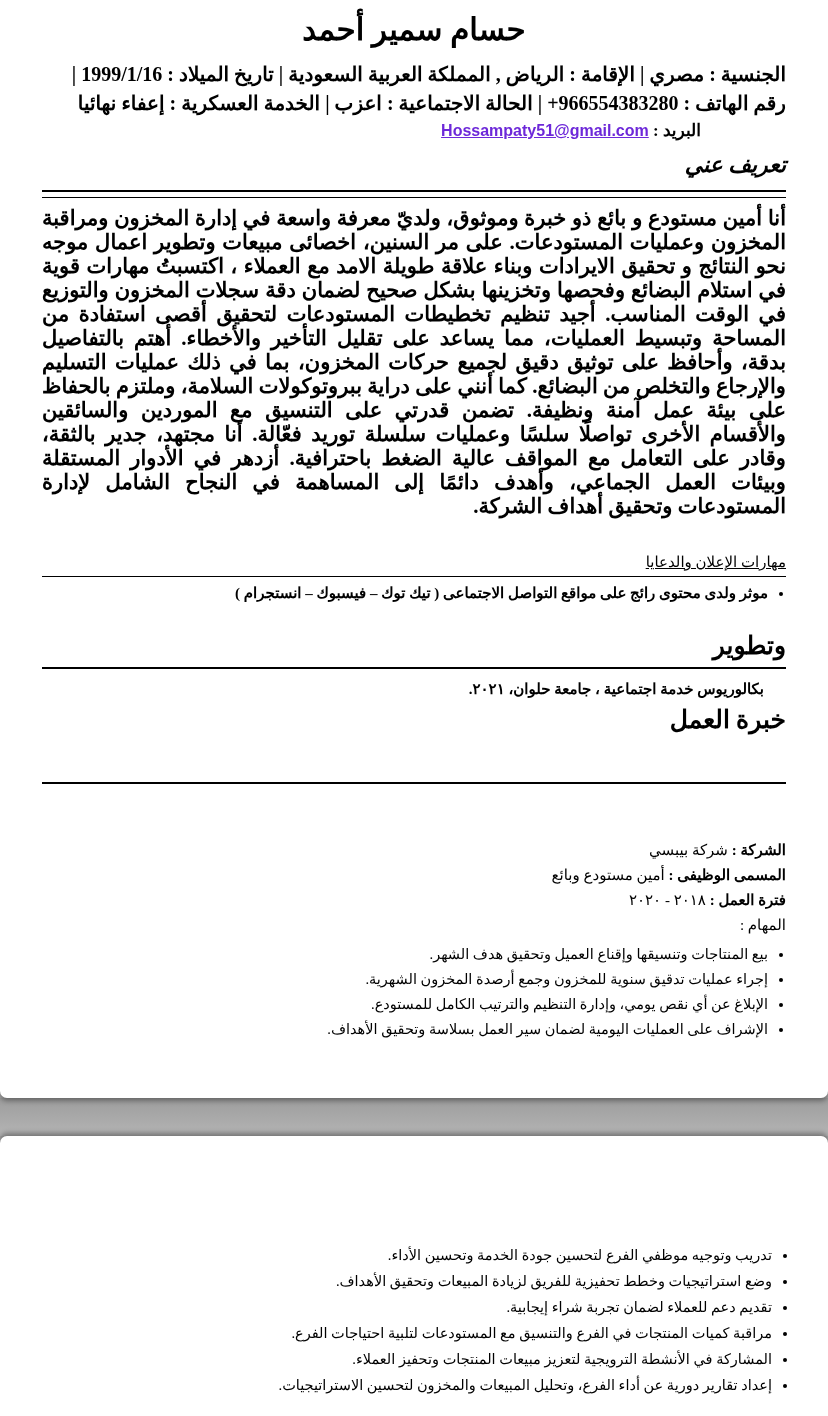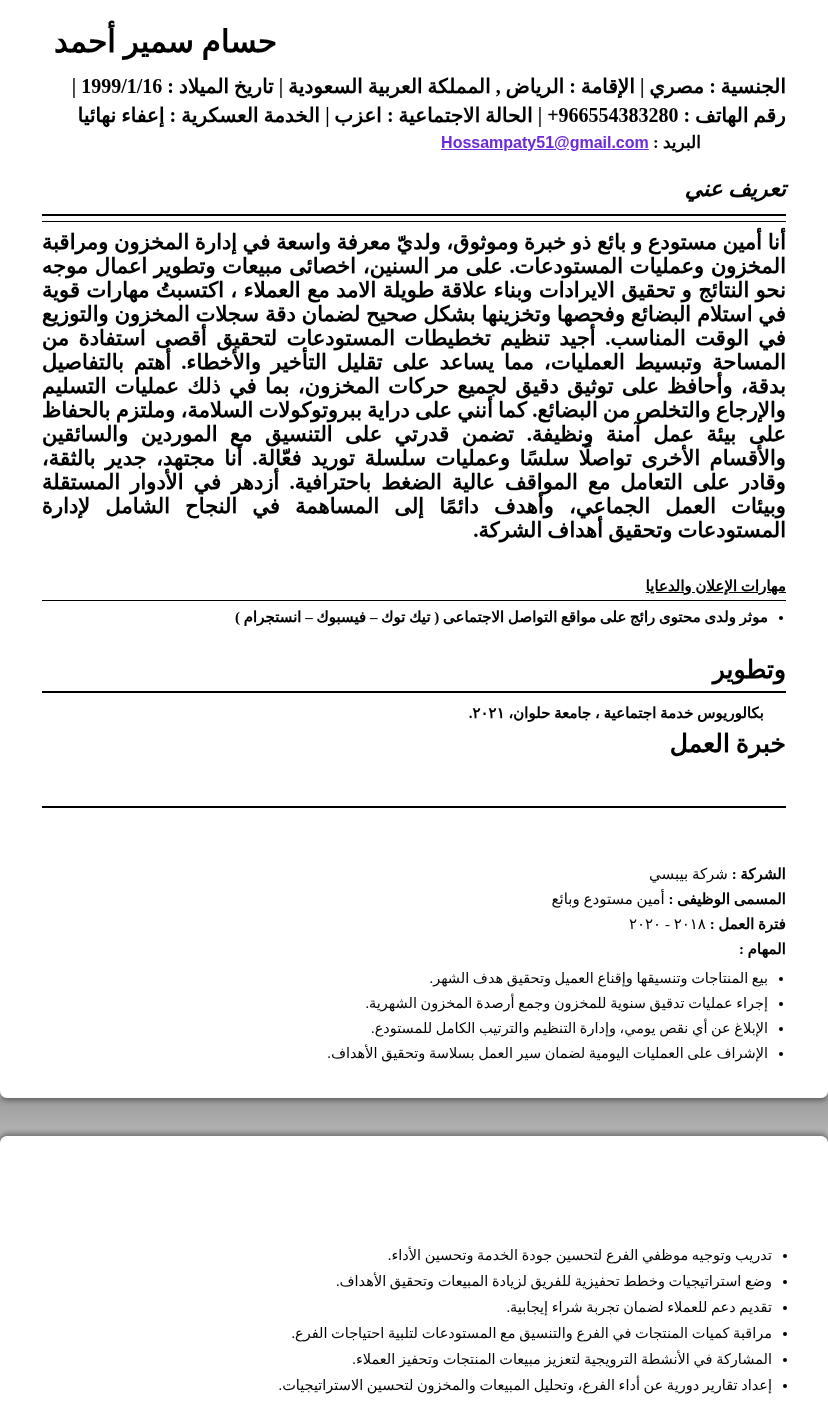--- a/index.html
+++ b/index.html
@@ -24,22 +24,22 @@
     box-shadow: 0 3px 5px rgba(0,0,0,0.35);
   }
   .page-gap { height: 38px; background: linear-gradient(#9d9d9d, #b4b4b4); }
   .page-2 {
     height: 336px;
     padding: 106px 38px 0 42px;
     border-radius: 7px 7px 0 0;
     box-shadow: 0 -3px 5px rgba(0,0,0,0.35);
   }
   .name {
-    margin: 12px;
-    text-align: left;
+    margin: 0;
+    text-align: center;
     font-size: 31px;
     font-weight: bold;
     line-height: 40px;
   }
   .contact-line {
     margin-top: 4px;
     text-align: right;
     font-size: 20px;
     font-weight: bold;
     line-height: 25px;
@@ -56,42 +56,42 @@
   }
   .email-link {
     color: #6d28d9;
     text-decoration: underline;
     font-family: "Liberation Sans", "DejaVu Sans", sans-serif;
     font-size: 16px;
     cursor: pointer;
     unicode-bidi: embed;
   }
   .section-title-italic {
-    margin-top: 20px;
+    margin-top: 8px;
     font-size: 22px;
     font-weight: bold;
     font-style: italic;
     text-align: right;
   }
   .rule { border: 0; margin: 0; border-top: 2px solid #000; }
   .rule.thin { border-top-width: 1px; }
   .rule.mt12 { margin-top: 12px; }
   .rule.mt5  { margin-top: 5px; }
   .about-body {
     margin-top: 8px;
     font-size: 21px;
     font-weight: bold;
     line-height: 24px;
     text-align: justify;
   }
   .skills-title {
     display: inline-block;
     margin-top: 14px;
     font-size: 15px;
-    font-weight: bold;
+    font-weight: normal;
     text-decoration: underline;
   }
   ul.bullets {
     margin: 4px 0 0 0;
     padding: 0 18px 0 0;
     list-style: disc;
   }
   ul.bullets li {
     font-size: 15px;
     line-height: 25px;
@@ -110,21 +110,21 @@
     font-size: 15px;
     font-weight: bold;
     line-height: 22px;
     text-align: right;
   }
   .exp-title { margin-top: 4px; }
   .exp-rule { margin-top: 46px; border-top-width: 2px; }
   .job-block { margin-top: 54px; font-size: 15px; line-height: 25px; }
   .job-line .label { font-weight: bold; }
   .job-line .value { font-weight: normal; }
-  .tasks-label { font-weight: bold; }
+  .tasks-label { font-weight: normal; }
   ul.tasks li { font-size: 14.5px; line-height: 25px; font-weight: normal; }
   ul.tasks-p2 { margin-top: 0; }
   ul.tasks-p2 li { font-size: 14.5px; line-height: 26px; font-weight: normal; }
 </style>
 </head>
 <body>
 
 <div class="page page-1">
 
   <h1 class="name">حسام سمير أحمد</h1>

